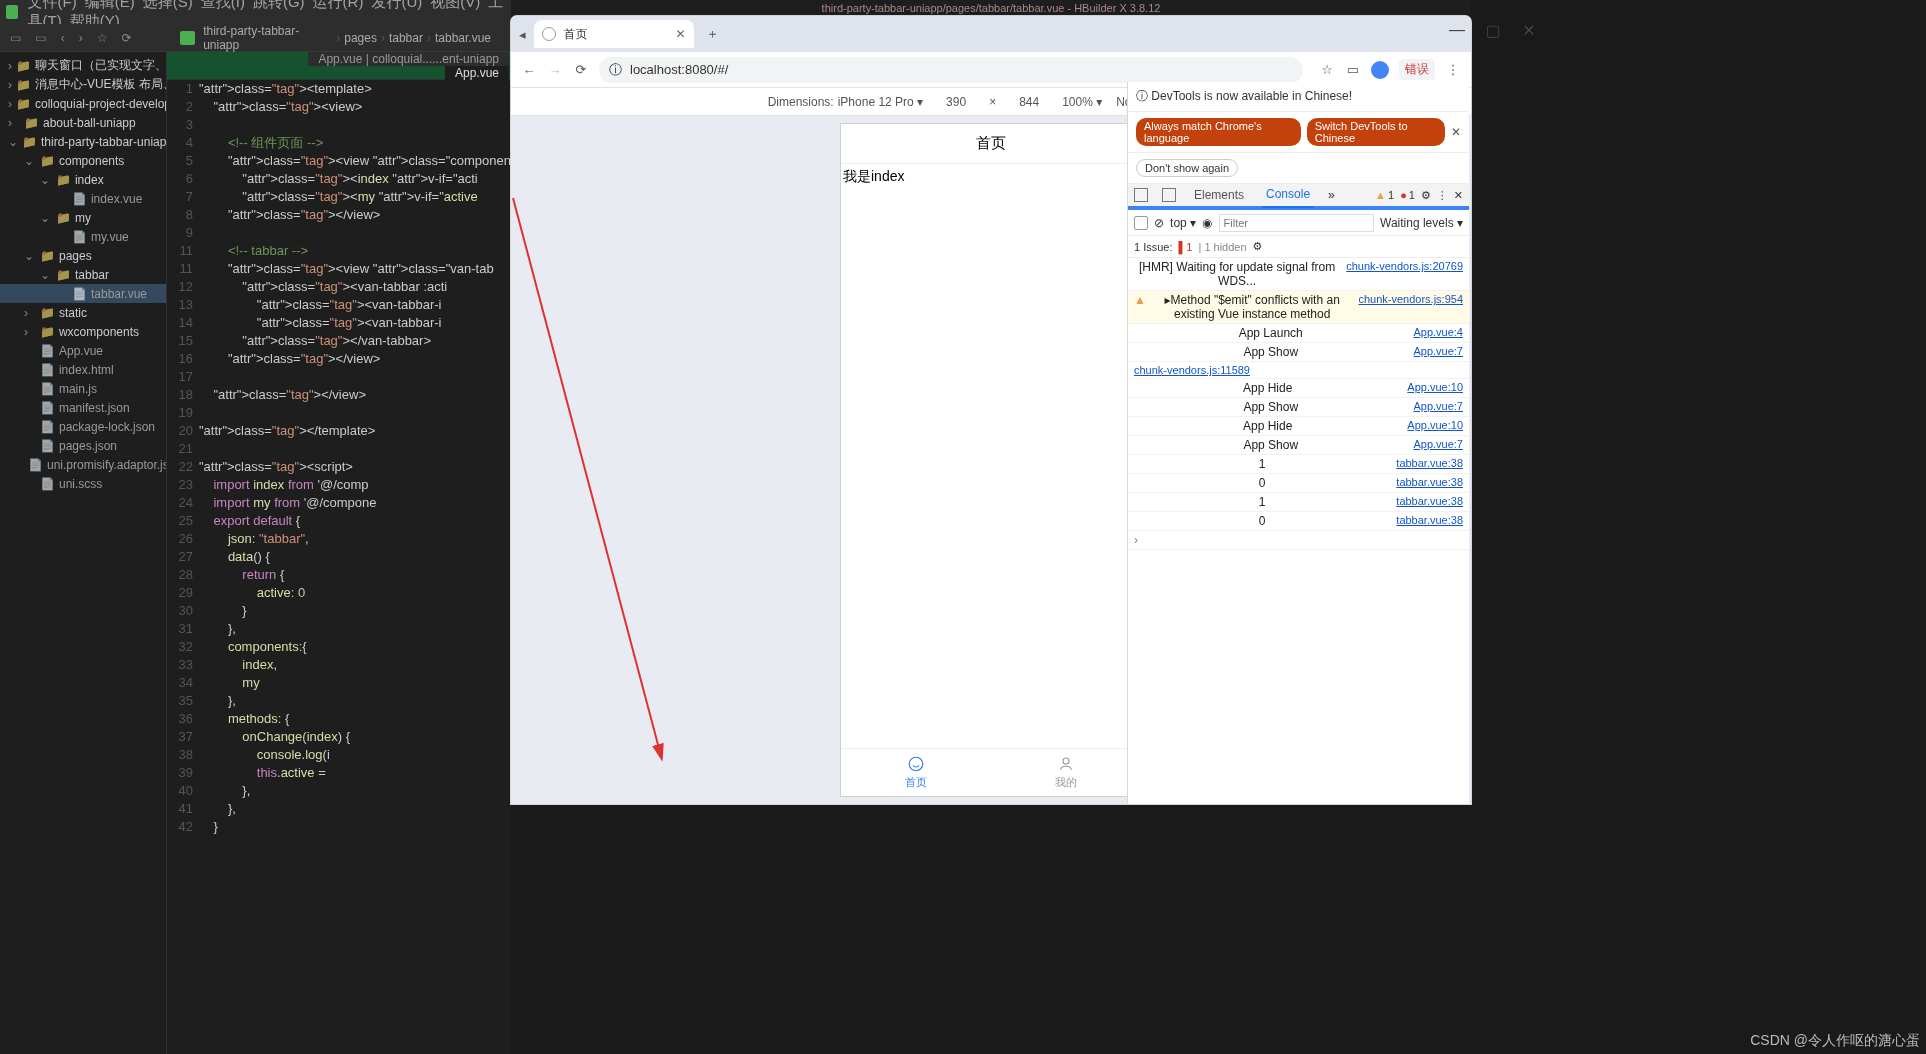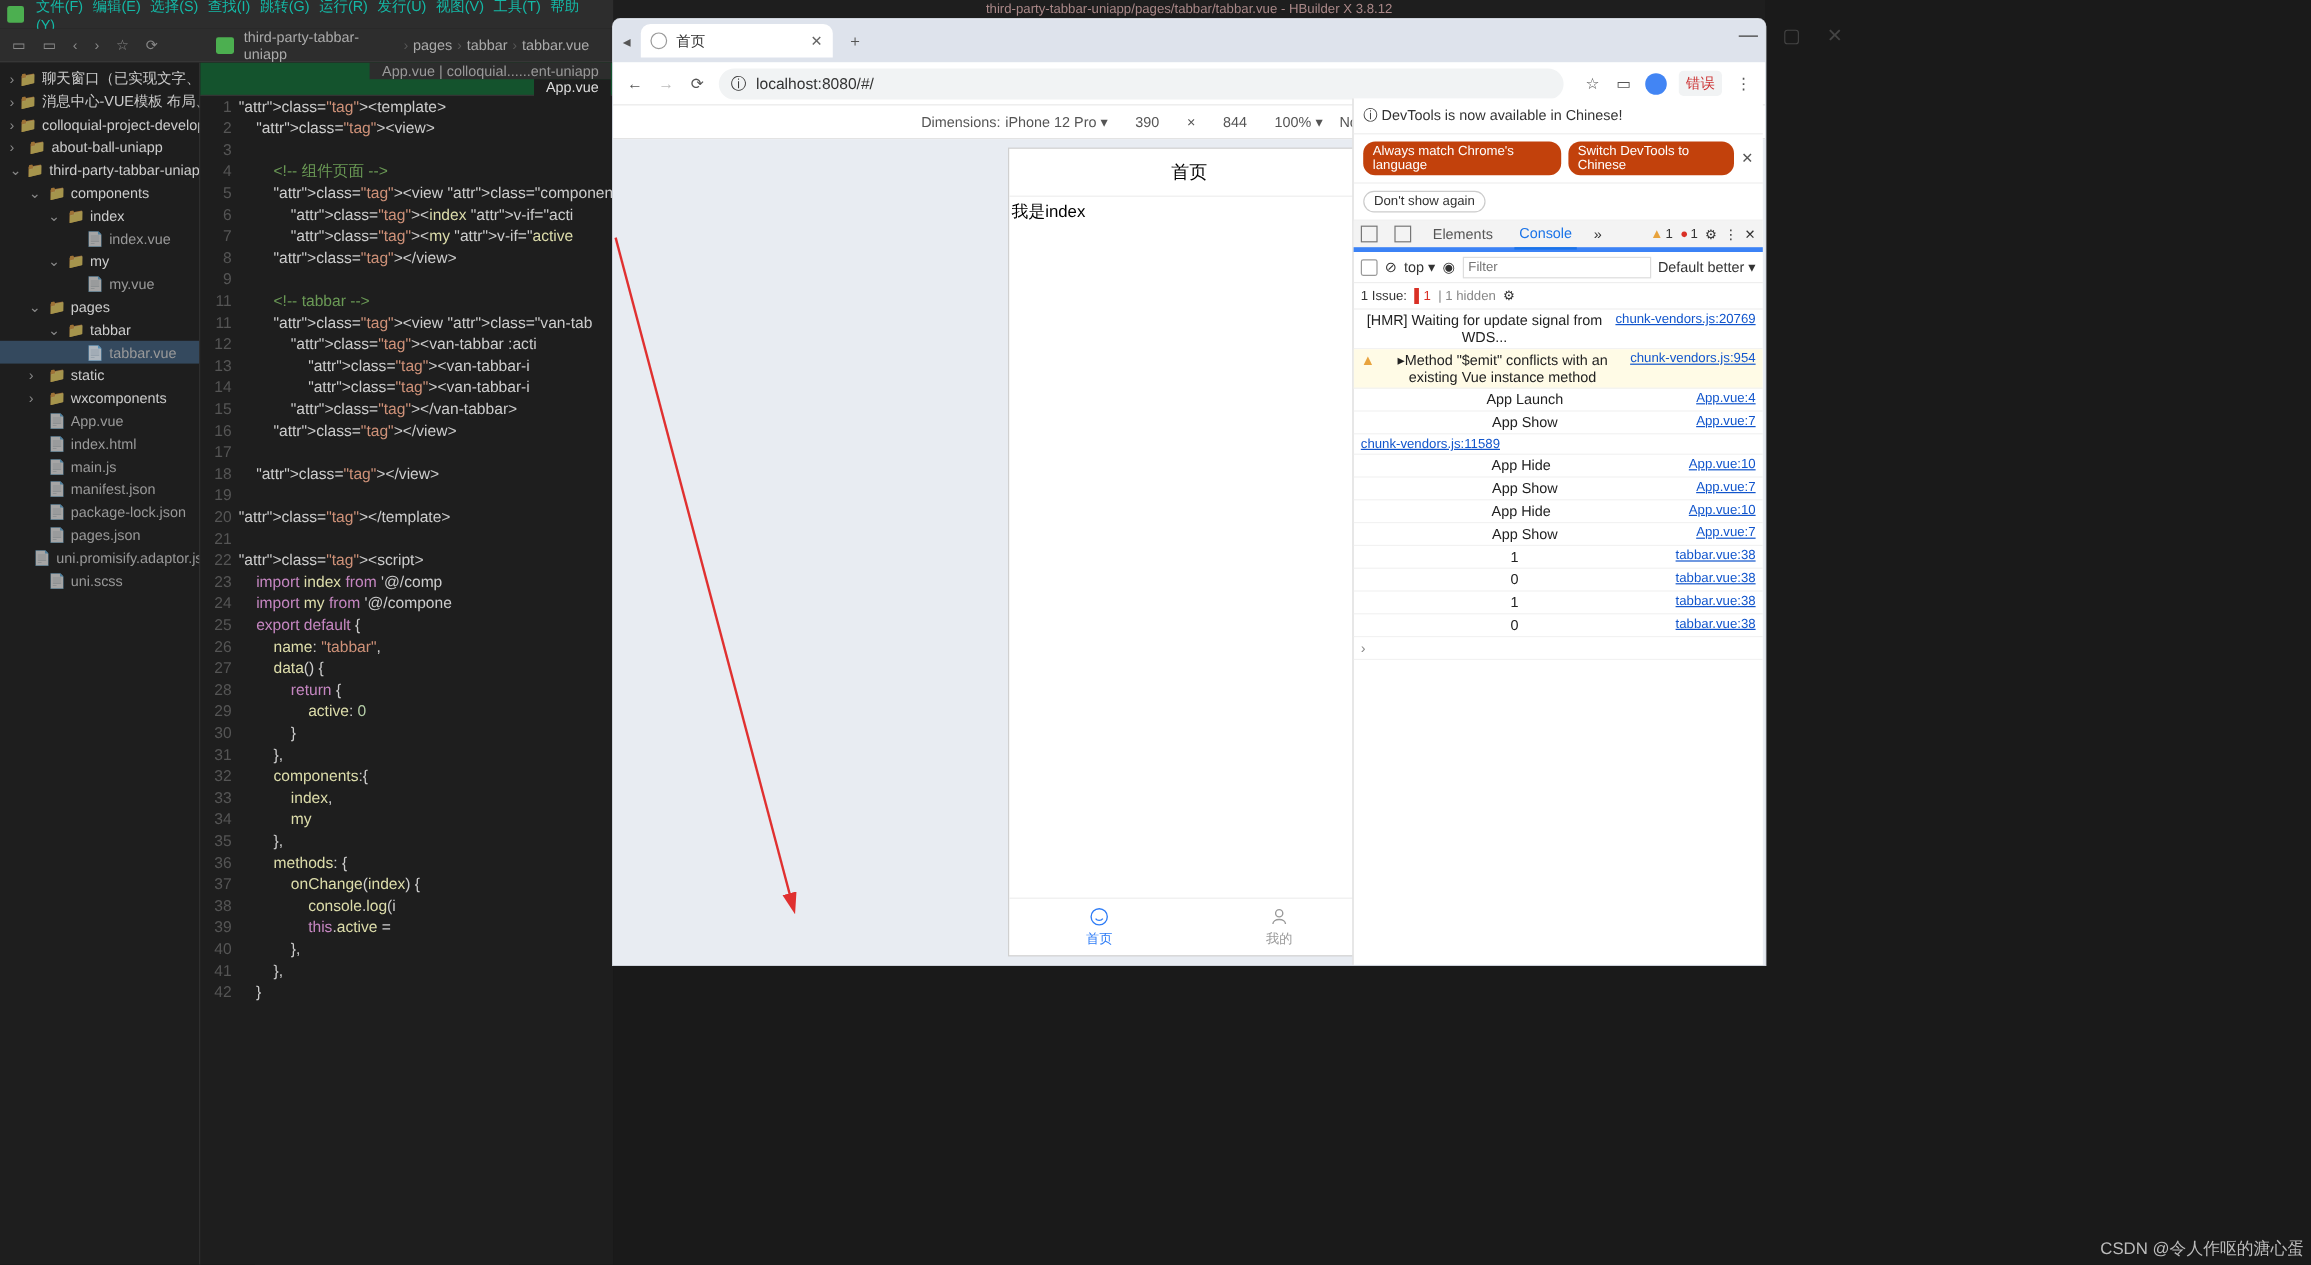--- a/index.html
+++ b/index.html
@@ -1,20 +1,20 @@
 <!DOCTYPE html>
 <html><head>
 <meta charset="utf-8">
 <style>
 * { margin:0; padding:0; box-sizing:border-box; font-family:"Microsoft YaHei",Arial,sans-serif; }
 body { background:#1a1a1a; width:1926px; height:1054px; overflow:hidden; position:relative; }
 
 
 .ide { position:absolute; left:0; top:0; width:511px; height:1054px; background:#1e1e1e; color:#ccc; font-size:12px; display:flex; flex-direction:column; }
-.ide-menu { height:24px; background:#2d2d2d; display:flex; align-items:center; padding:0 6px; gap:10px; color:#14b8a6; font-size:12px; }
+.ide-menu { height:24px; background:#2d2d2d; display:flex; align-items:center; padding:0 6px; gap:10px; color:#a3a3a3; font-size:15px; }
 .ide-menu .logo { width:14px; height:14px; background:#4caf50; border-radius:2px; }
 .ide-toolbar { height:28px; background:#2d2d2d; display:flex; align-items:center; gap:14px; padding:0 10px; color:#888; border-bottom:1px solid #3a3a3a;}
 .ide-toolbar span{cursor:pointer;}
 .ide-crumb { height:24px; background:#242424; display:flex; align-items:center; gap:4px; padding:0 10px; color:#aaa; font-size:12px; border-bottom:1px solid #3a3a3a;}
 .ide-crumb .sep{color:#555;}
 .ide-body { flex:1; display:flex; overflow:hidden; }
 .ide-tree { width:275px; background:#1e1e1e; border-right:1px solid #333; overflow:hidden; padding-top:4px; }
 .tree-row { display:flex; align-items:center; height:19px; padding-left:6px; color:#ccc; font-size:12px; white-space:nowrap; }
 .tree-row.sel { background:#34495e; }
 .tree-ico { width:12px; display:inline-block; margin-right:4px; color:#888; }
@@ -312,21 +312,21 @@
             <div class="cline">        <span <span="" class="&lt;span">"attr"</span>&gt;class=<span class="str">"tag"</span>&gt;&lt;/view&gt;</div>
             <div class="cline"></div>
             <div class="cline">    <span <span="" class="&lt;span">"attr"</span>&gt;class=<span class="str">"tag"</span>&gt;&lt;/view&gt;</div>
             <div class="cline"></div>
             <div class="cline"><span <span="" class="&lt;span">"attr"</span>&gt;class=<span class="str">"tag"</span>&gt;&lt;/template&gt;</div>
             <div class="cline"></div>
             <div class="cline"><span <span="" class="&lt;span">"attr"</span>&gt;class=<span class="str">"tag"</span>&gt;&lt;script&gt;</div>
             <div class="cline">    <span class="kw">import</span> <span class="id">index</span> <span class="kw">from</span> '@/comp</div>
             <div class="cline">    <span class="kw">import</span> <span class="id">my</span> <span class="kw">from</span> '@/compone</div>
             <div class="cline">    <span class="kw">export</span> <span class="kw">default</span> {</div>
-            <div class="cline">        <span class="id">name</span>: <span class="str">"tabbar"</span>,</div>
+            <div class="cline">        <span class="id">json</span>: <span class="str">"tabbar"</span>,</div>
             <div class="cline">        <span class="id">data</span>() {</div>
             <div class="cline">            <span class="kw">return</span> {</div>
             <div class="cline">                <span class="id">active</span>: <span class="num">0</span></div>
             <div class="cline">            }</div>
             <div class="cline">        },</div>
             <div class="cline">        <span class="id">components</span>:{</div>
             <div class="cline">            <span class="id">index</span>,</div>
             <div class="cline">            <span class="id">my</span></div>
             <div class="cline">        },</div>
             <div class="cline">        <span class="id">methods</span>: {</div>
@@ -442,21 +442,21 @@
       <span>⋮</span>
       <span>✕</span>
     </span>
   </div>
   <div class="dt-filter">
     <span class="sq"></span>
     <span>⊘</span>
     <span>top ▾</span>
     <span>◉</span>
     <input class="dt-in" placeholder="Filter" style="">
-    <span>Default better ▾</span>
+    <span>Waiting levels ▾</span>
   </div>
   <div class="dt-issues">
     <span>1 Issue:</span>
     <span style="color:#d93025">▌<span>1</span></span>
     <span style="color:#888">| <span>1 hidden</span></span>
     <span>⚙</span>
   </div>
   <div class="dt-log" id="logs">
       <div class="log-row ">
 

